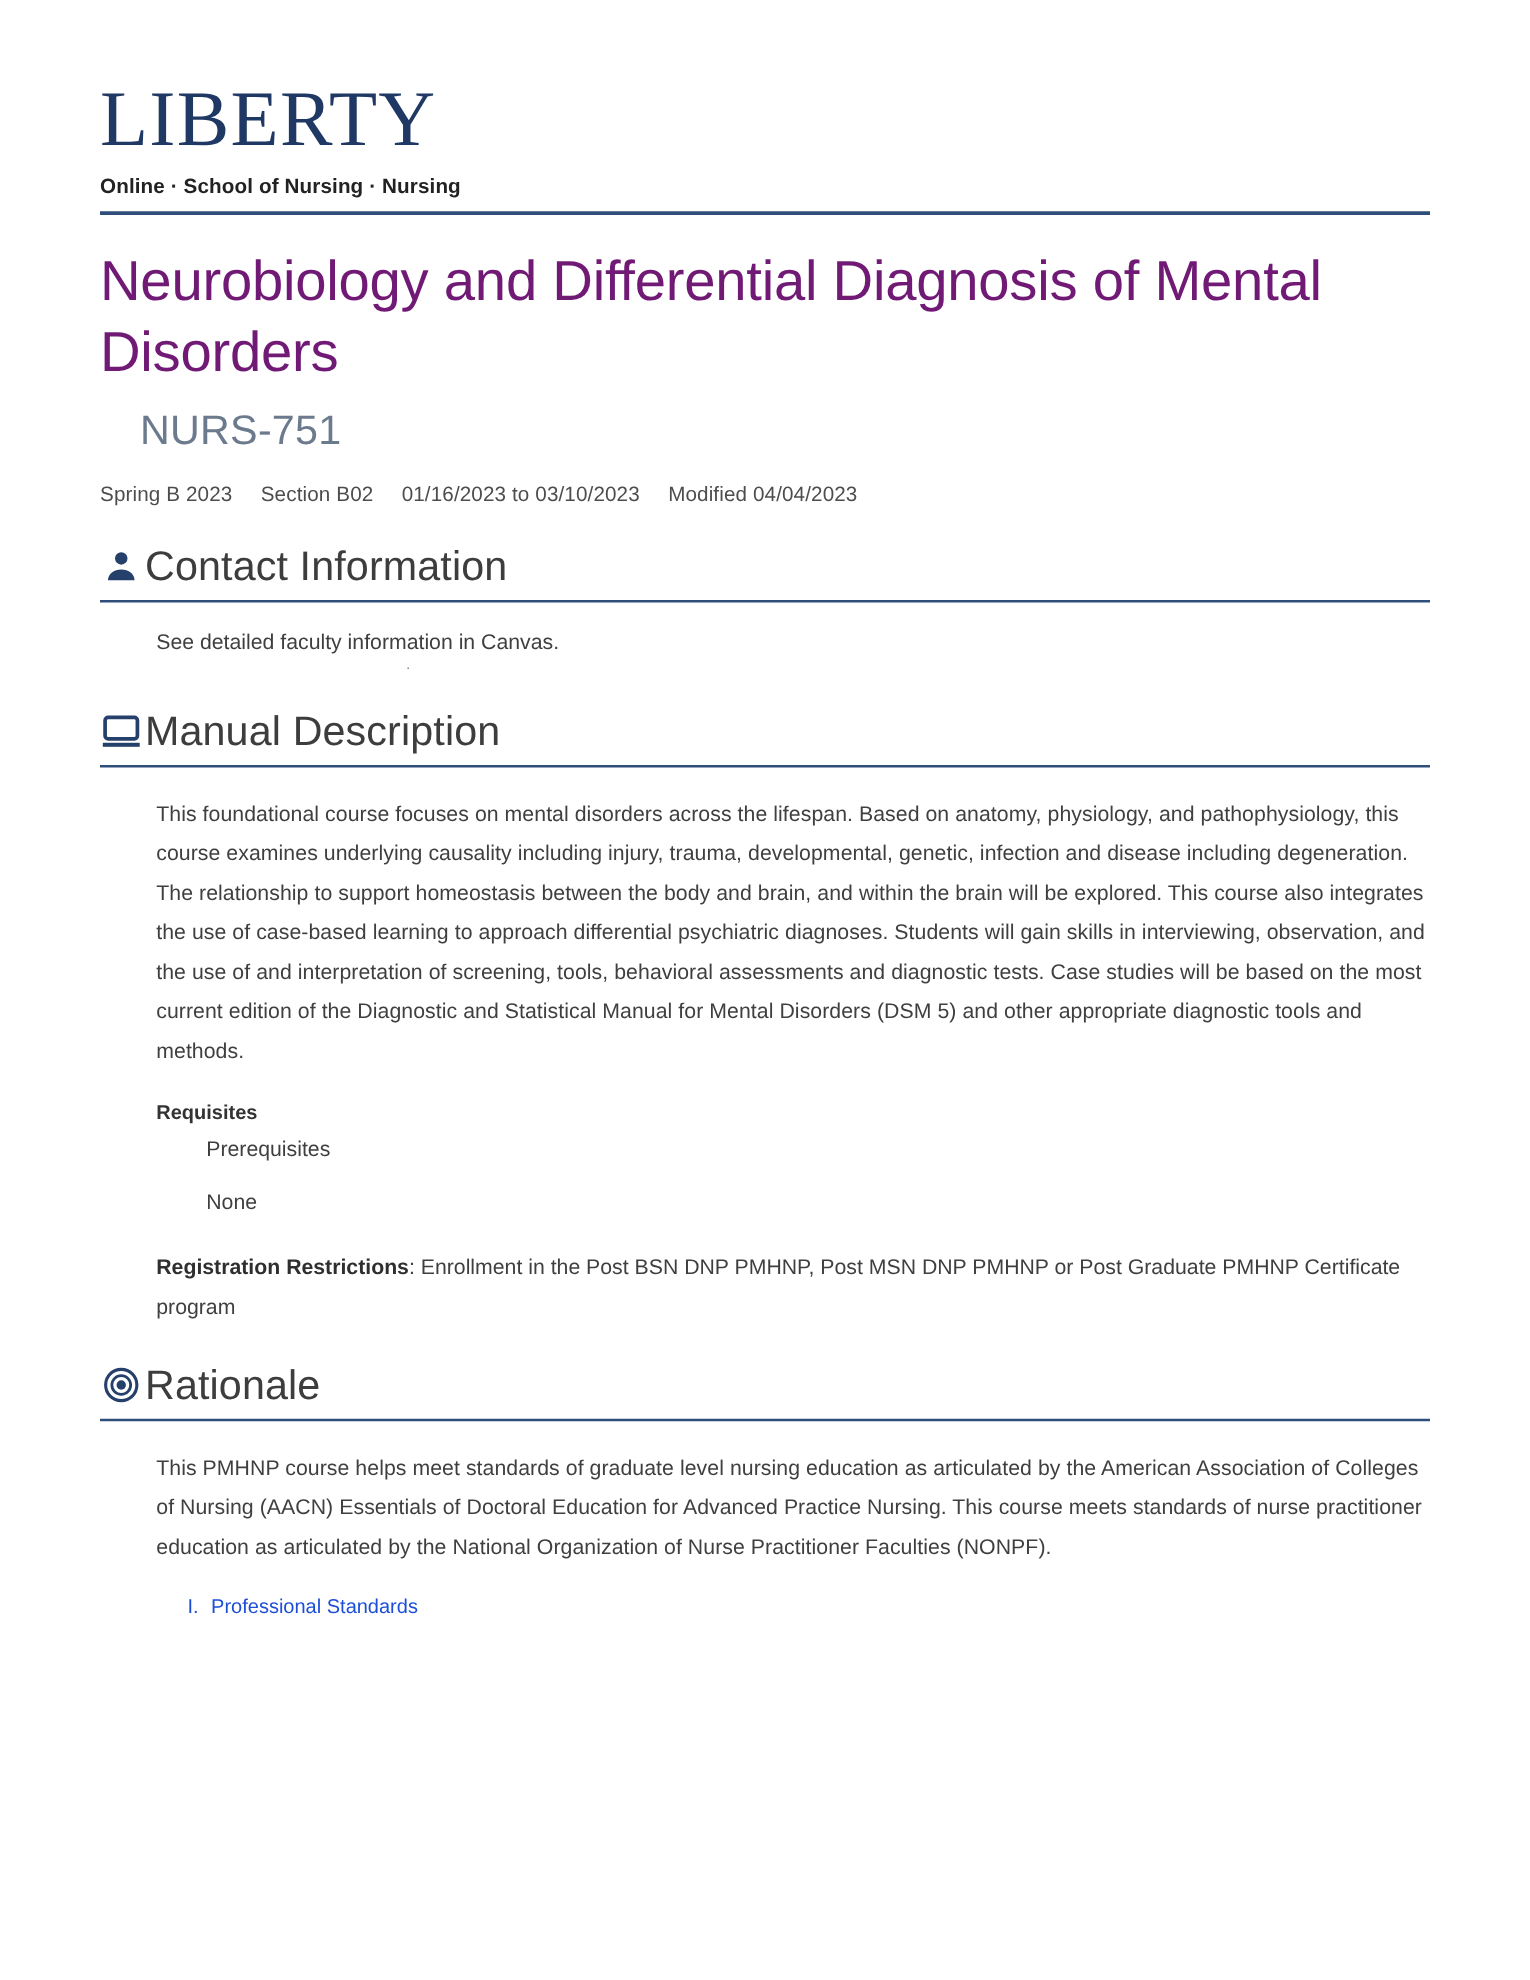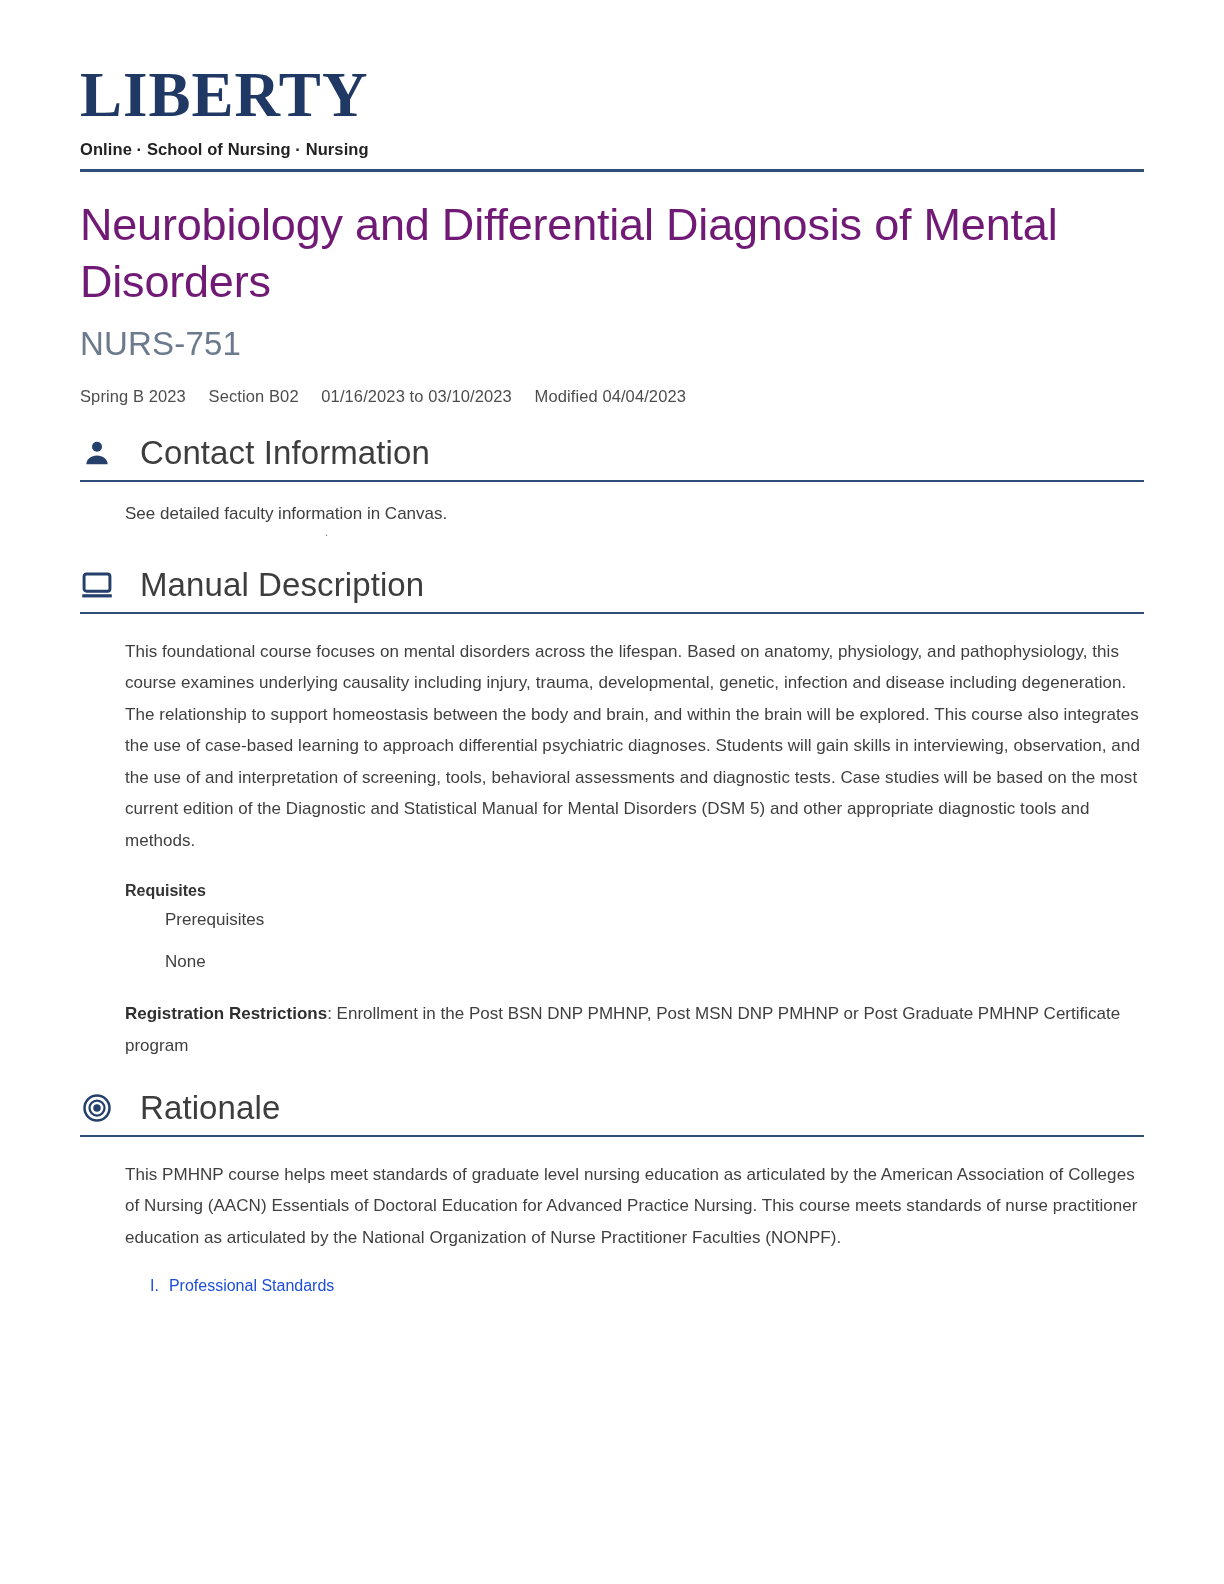--- a/index.html
+++ b/index.html
@@ -29,21 +29,21 @@
   
   .logo-block {
     margin-top: 10px;
   }
   .logo-liberty {
     font-family: "Liberation Serif", serif;
     font-size: 63px;
     letter-spacing: 1px;
     color: #1f3864;
     line-height: 0.95;
-    font-weight: 700;
+    font-weight: 400;
   }
   .logo-university {
     font-family: "Liberation Serif", serif;
     font-size: 27px;
     letter-spacing: 9.5px;
     color: #1f3864;
     margin-top: 2px;
     margin-left: 3px;
   }
   .breadcrumb {
@@ -65,37 +65,38 @@
     color: #701a75;
     line-height: 1.28;
     margin-top: 24px;
     letter-spacing: -0.2px;
   }
   .course-code {
     font-size: 33px;
     color: #6b7a8c;
     margin-top: 14px;
     letter-spacing: 0.2px;
+    margin-left: 32px;
   }
   .course-meta {
     font-size: 16.5px;
     color: #4d4d4d;
     margin-top: 24px;
     letter-spacing: 0.1px;
   }
   .course-meta span { margin-right: 18px; }
 
   
   .section {
     margin-top: 28px;
   }
   .section-head {
     display: flex;
     align-items: center;
-    gap: 26px;
+    gap: 2px;
     padding-bottom: 6px;
   }
   .section-head .sec-icon {
     width: 34px;
     height: 34px;
     display: inline-flex;
     align-items: center;
     justify-content: center;
     color: #24406b;
     flex: 0 0 auto;

